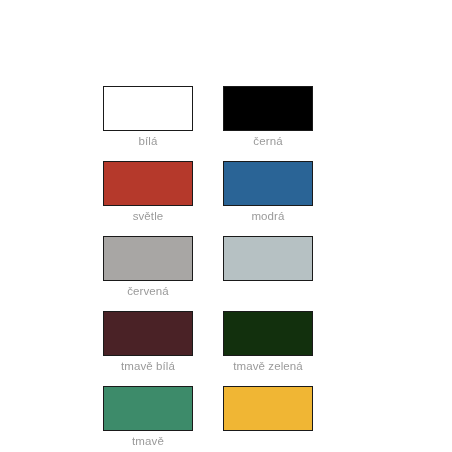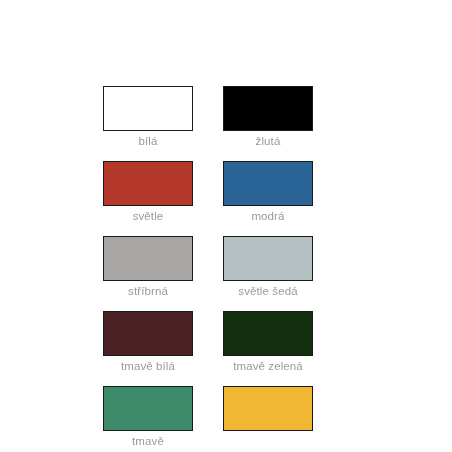--- a/index.html
+++ b/index.html
@@ -67,37 +67,36 @@
 <body>
 
 <div id="swatch-legend">
   <div class="swatch-grid">
       <div class="swatch-cell">
         <span class="swatch-chip" style="background-color: rgb(255, 255, 255);"></span>
         <span class="swatch-label">bílá</span>
       </div>
       <div class="swatch-cell">
         <span class="swatch-chip" style="background-color: rgb(0, 0, 0);"></span>
-        <span class="swatch-label">žlutá</span>
+        <span class="swatch-label">černá</span>
       </div>
       <div class="swatch-cell">
         <span class="swatch-chip" style="background-color: rgb(181, 57, 43);"></span>
         <span class="swatch-label">světle</span>
       </div>
       <div class="swatch-cell">
         <span class="swatch-chip" style="background-color: rgb(42, 100, 150);"></span>
         <span class="swatch-label">modrá</span>
       </div>
       <div class="swatch-cell">
         <span class="swatch-chip" style="background-color: rgb(168, 166, 164);"></span>
-        <span class="swatch-label">stříbrná</span>
+        <span class="swatch-label">červená</span>
       </div>
       <div class="swatch-cell">
         <span class="swatch-chip" style="background-color: rgb(182, 193, 195);"></span>
-        <span class="swatch-label">světle šedá</span>
       </div>
       <div class="swatch-cell">
         <span class="swatch-chip" style="background-color: rgb(74, 34, 38);"></span>
         <span class="swatch-label">tmavě bílá</span>
       </div>
       <div class="swatch-cell">
         <span class="swatch-chip" style="background-color: rgb(18, 48, 13);"></span>
         <span class="swatch-label">tmavě zelená</span>
       </div>
       <div class="swatch-cell">

